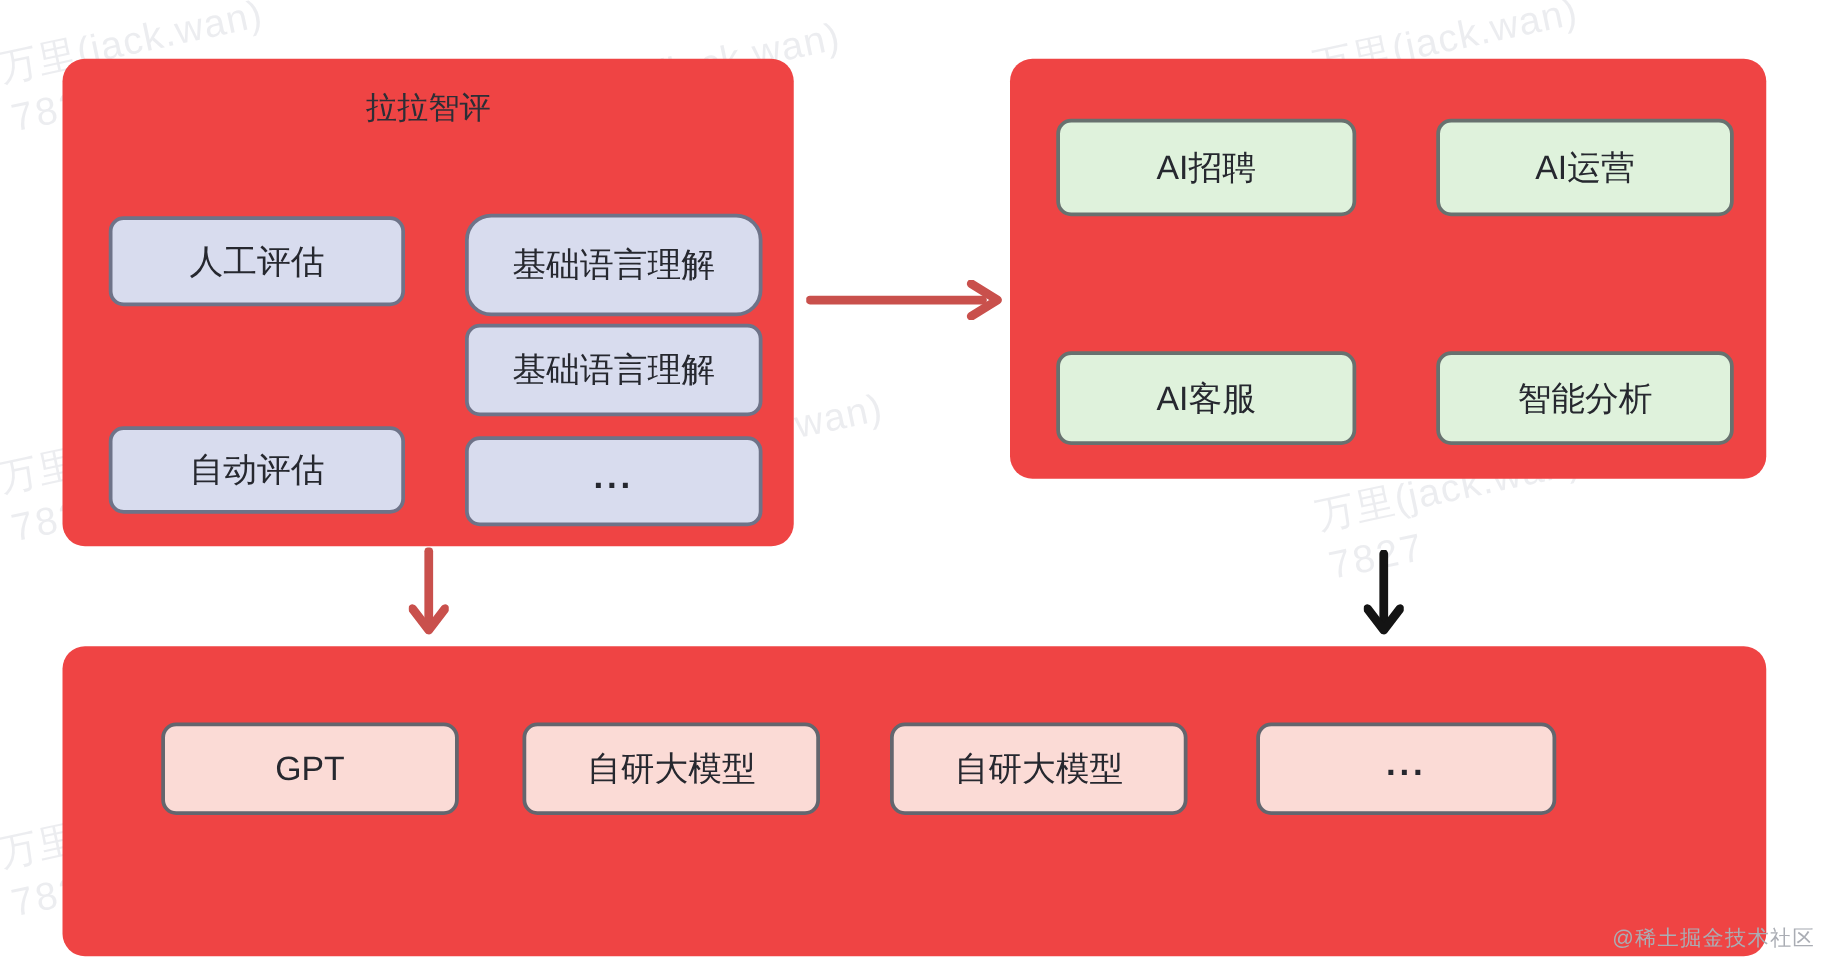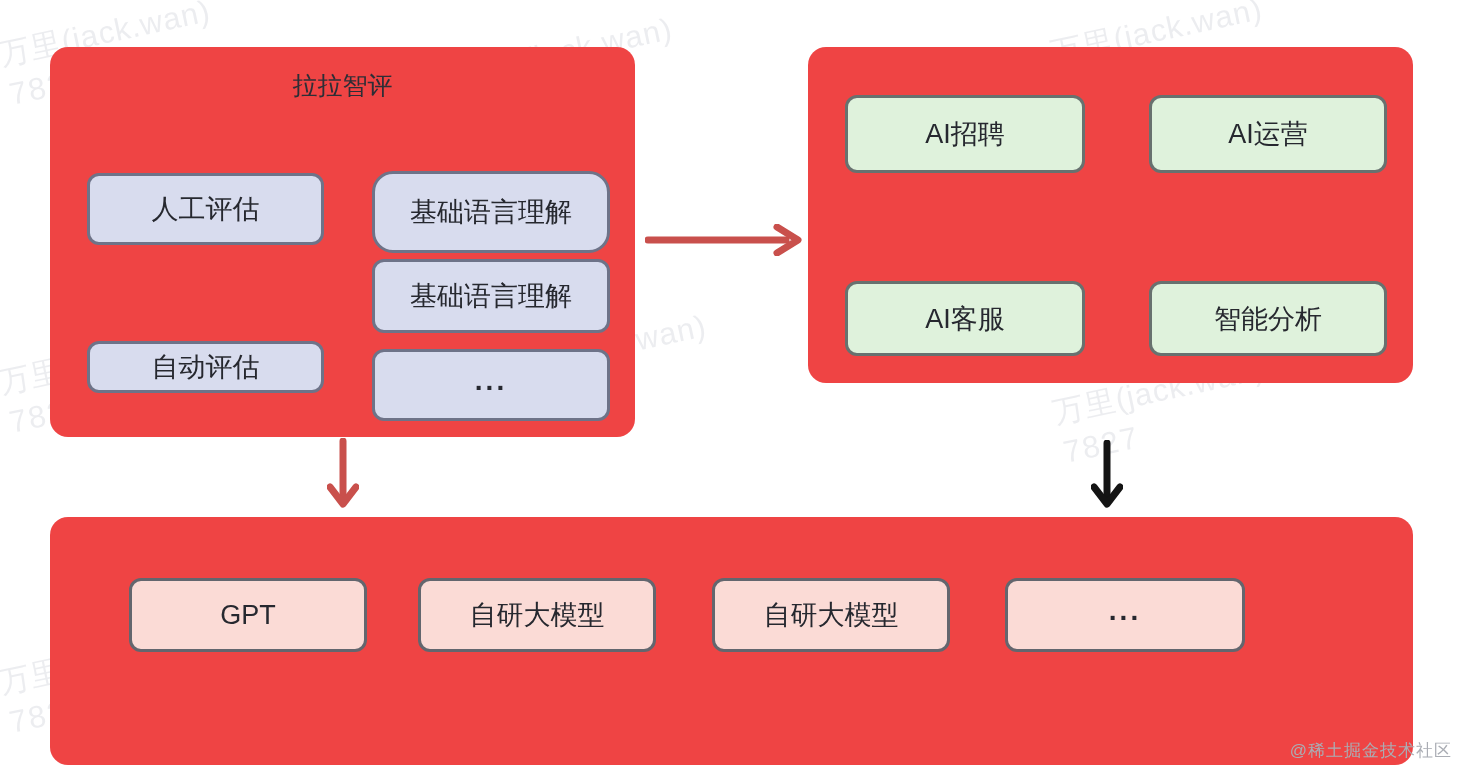--- a/index.html
+++ b/index.html
@@ -48,21 +48,21 @@
     box-sizing:border-box;
   }
   .box-blue{background:#D8DCEE;border:3.5px solid #6E7388;margin-top:36px;}
   .box-green{background:#DFF2DC;border:3.5px solid #68716F;}
   .box-pink{background:#FBDBD6;border:3.5px solid #63666E;}
   .dots{letter-spacing:3px;font-weight:700;font-size:28px;padding-bottom:8px;}
   
   .b-manual        {left:37px; top:90px;  width:237px;height:72px;}
   .b-basiclang     {left:322px;top:88px;  width:238px;height:82px;border-radius:21px;}
   .b-safety        {left:322px;top:176px; width:238px;height:74px;}
-  .b-auto          {left:37px; top:258px; width:237px;height:52px;}
+  .b-auto          {left:37px; top:258px; width:237px;height:70px;}
   .b-eval-more     {left:322px;top:266px; width:238px;height:72px;}
   
   .b-recruit       {left:37px; top:48px;  width:240px;height:78px;}
   .b-operation     {left:341px;top:48px;  width:238px;height:78px;}
   .b-service       {left:37px; top:234px; width:240px;height:75px;}
   .b-analysis      {left:341px;top:234px; width:238px;height:75px;}
   
   .b-gpt           {left:79px; top:61px;  width:238px;height:74px;}
   .b-wenxin        {left:368px;top:61px;  width:238px;height:74px;}
   .b-selfdev       {left:662px;top:61px;  width:238px;height:74px;}

